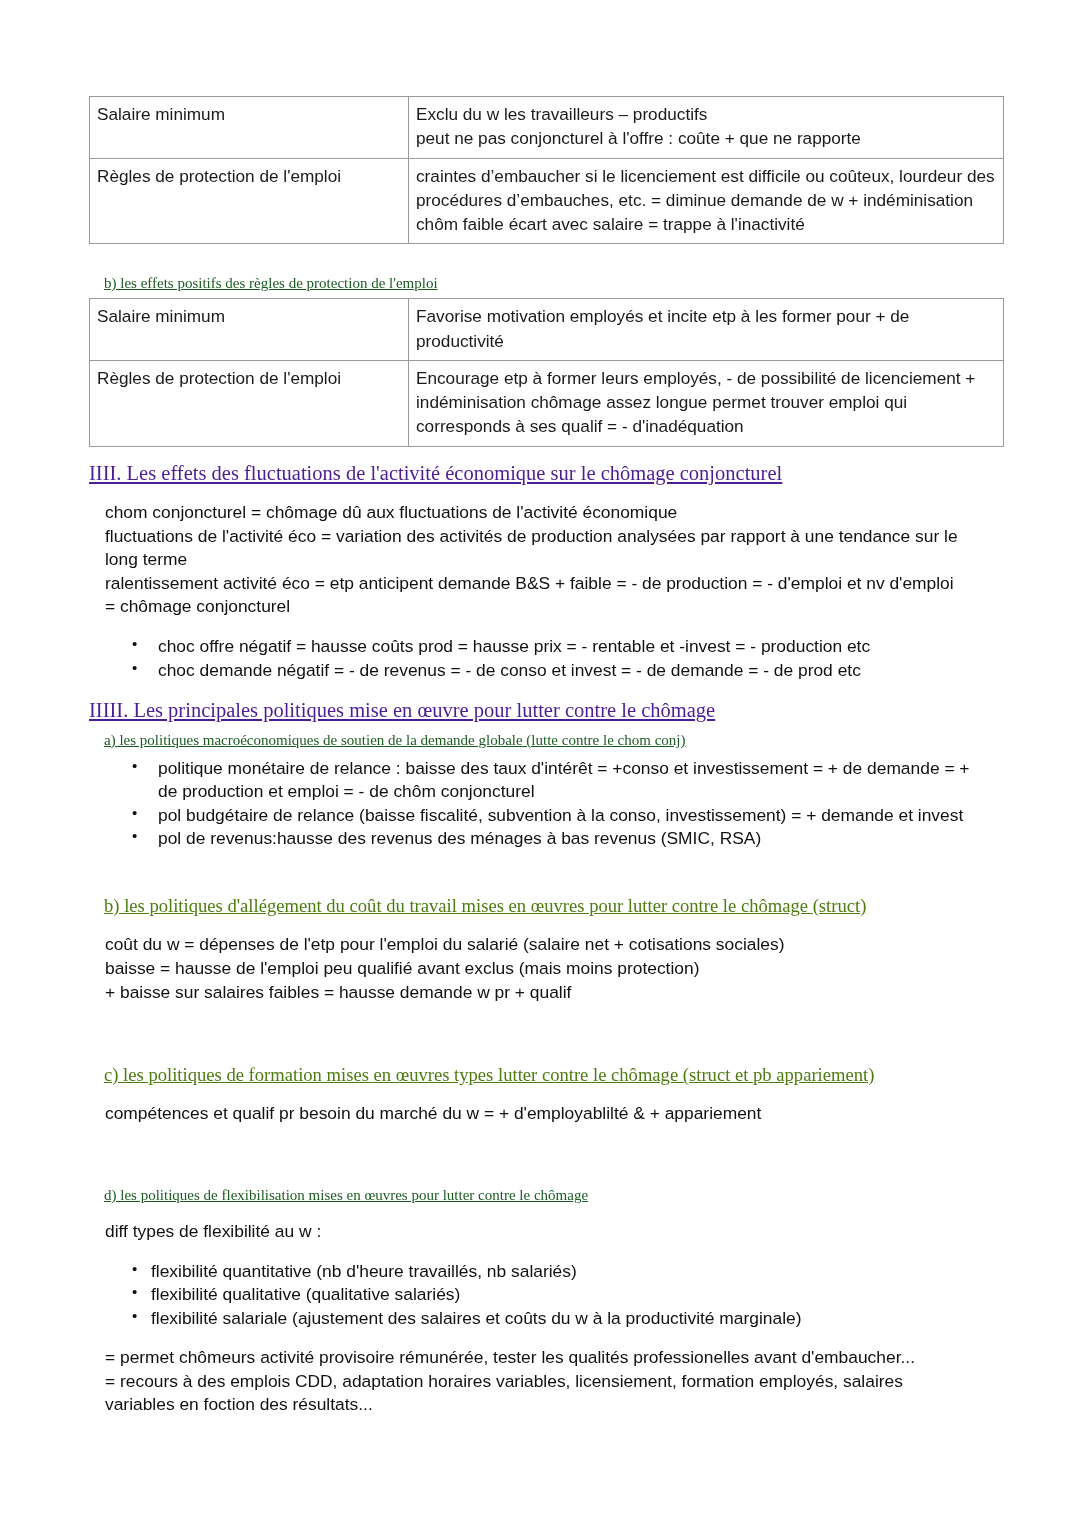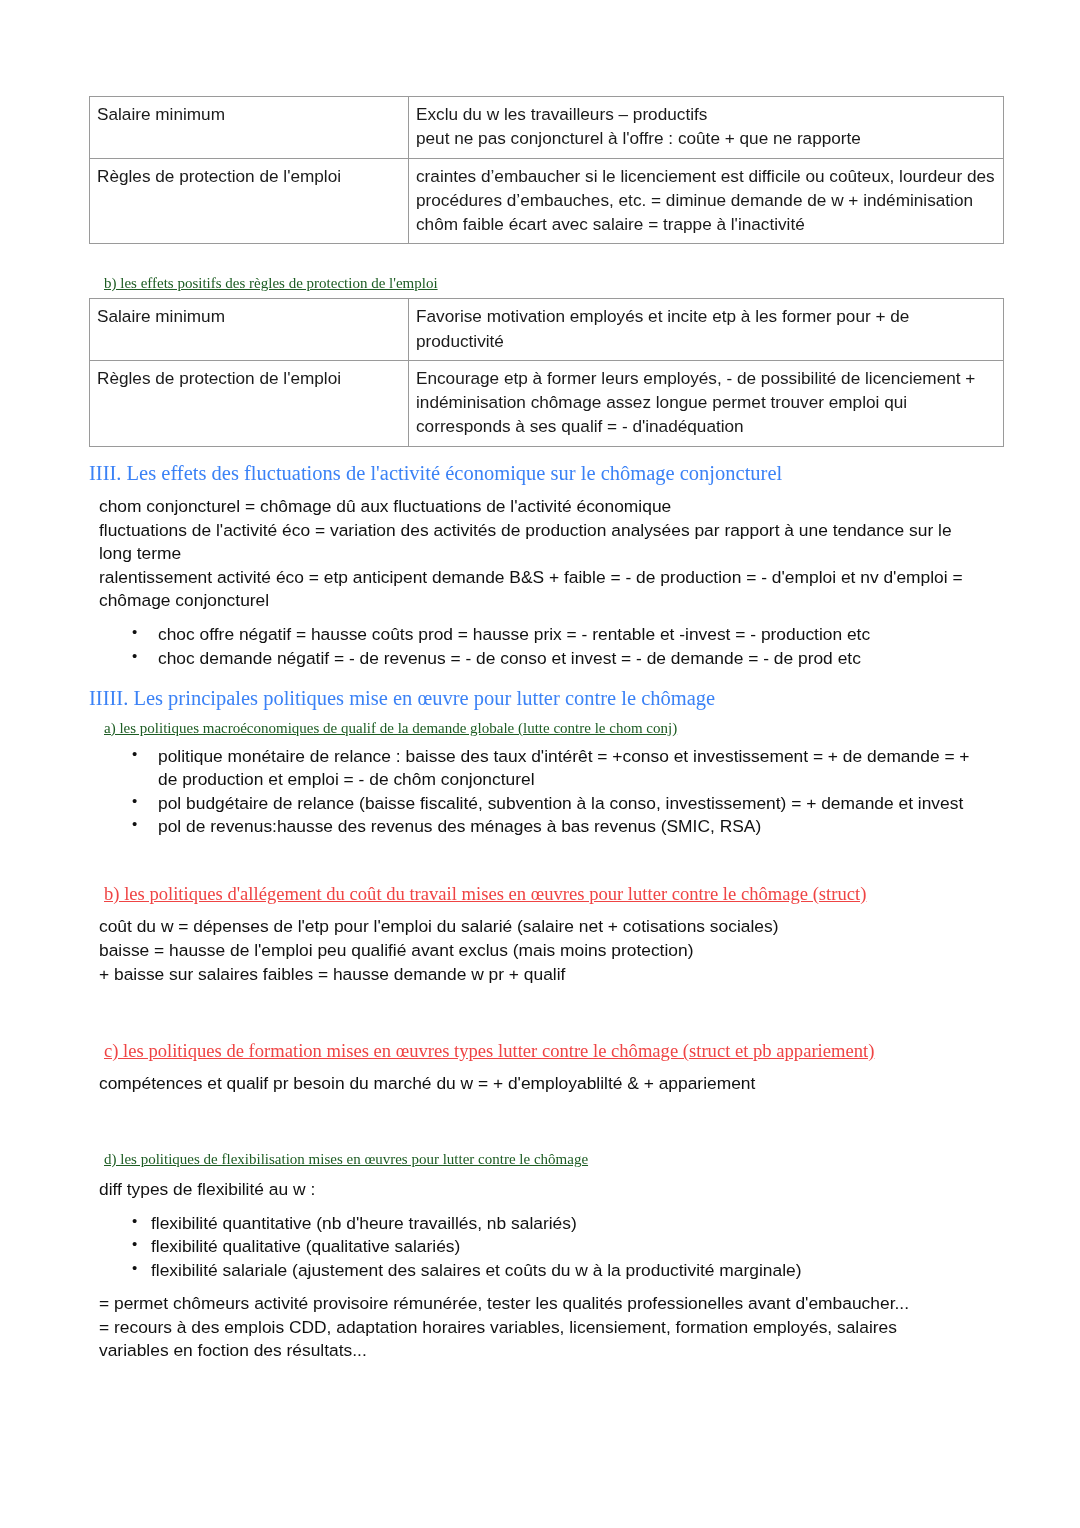--- a/index.html
+++ b/index.html
@@ -46,54 +46,55 @@
     line-height: 1.41;
     color: #1a1a1a;
   }
   table.note-table td.col-left { width: 304px; }
   table.note-table td.col-right { width: 580px; }
 
   
   .h-red {
     font-family: "Liberation Serif", serif;
     font-size: 20.5px;
-    color: #3b82f6;
+    color: #4c1d95;
+    text-decoration: underline;
     display: inline-block;
     line-height: 1.2;
     white-space: nowrap;
   }
   .h-green {
     font-family: "Liberation Serif", serif;
     font-size: 15px;
     color: #1c5c22;
     text-decoration: underline;
     display: inline-block;
     line-height: 1.2;
     white-space: nowrap;
   }
   .h-green-sm {
     font-family: "Liberation Serif", serif;
     font-size: 18.6px;
-    color: #ef4444;
+    color: #4d7c0f;
     text-decoration: underline;
     display: inline-block;
     line-height: 1.2;
     white-space: nowrap;
   }
   .indent-1 { padding-left: 15px; }
 
   
   p.body-line {
     margin: 0;
     font-family: "Liberation Sans", sans-serif;
     font-size: 17.4px;
     line-height: 1.355;
     color: #111111;
   }
-  .blk { margin: 10px; }
+  .blk { margin: 16px; }
 
   
   ul.bullets {
     list-style: none;
     margin: 0;
     padding: 0;
   }
   ul.bullets > li {
     position: relative;
     padding-left: 69px;
@@ -181,21 +182,21 @@
 
     <div class="sp-16"></div>
 
     <div>
       <span class="h-red">IIIII. Les principales politiques mise en œuvre pour lutter contre le chômage</span>
     </div>
 
     <div class="sp-8"></div>
 
     <div class="indent-1">
-      <span class="h-green">a) les politiques macroéconomiques de qualif de la demande globale (lutte contre le chom conj)</span>
+      <span class="h-green">a) les politiques macroéconomiques de soutien de la demande globale (lutte contre le chom conj)</span>
     </div>
 
     <div class="sp-8"></div>
 
     <ul class="bullets">
       <li>politique monétaire de relance : baisse des taux d'intérêt = +conso et investissement = + de demande = + de production et emploi = - de chôm conjoncturel</li>
       <li>pol budgétaire de relance (baisse fiscalité, subvention à la conso, investissement) = + demande et invest</li>
       <li>pol de revenus:hausse des revenus des ménages à bas revenus (SMIC, RSA)</li>
     </ul>
 

